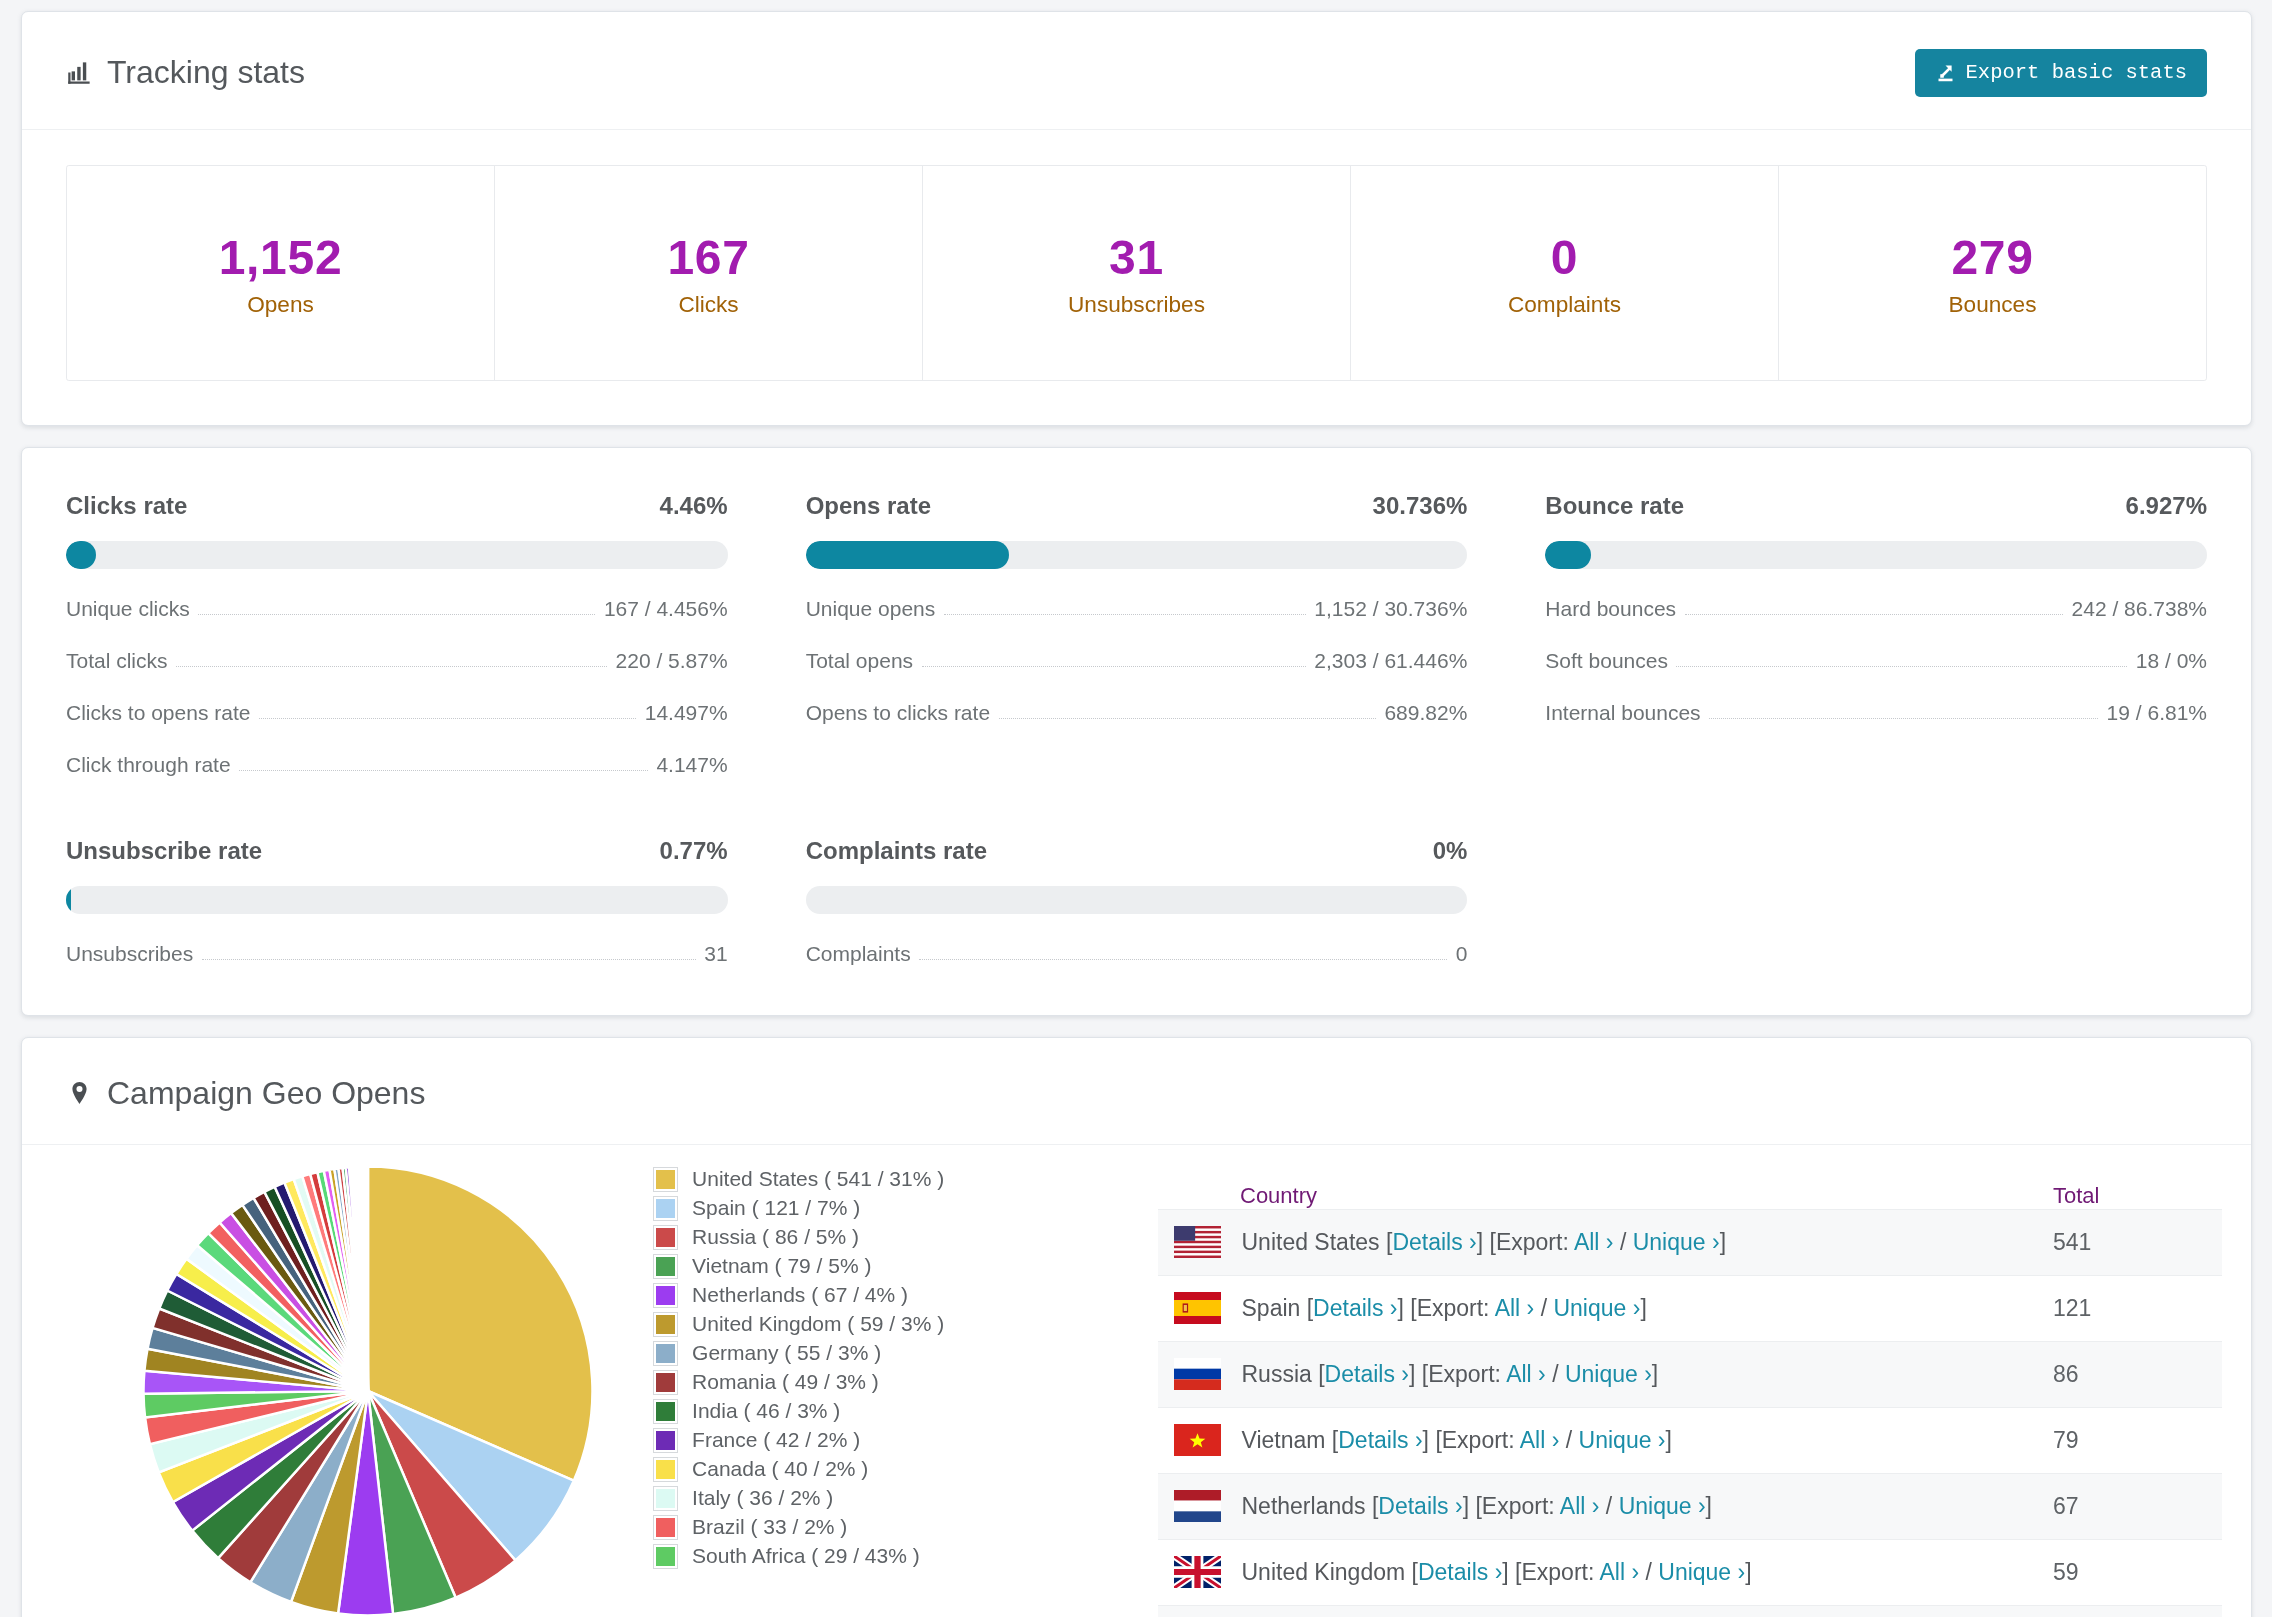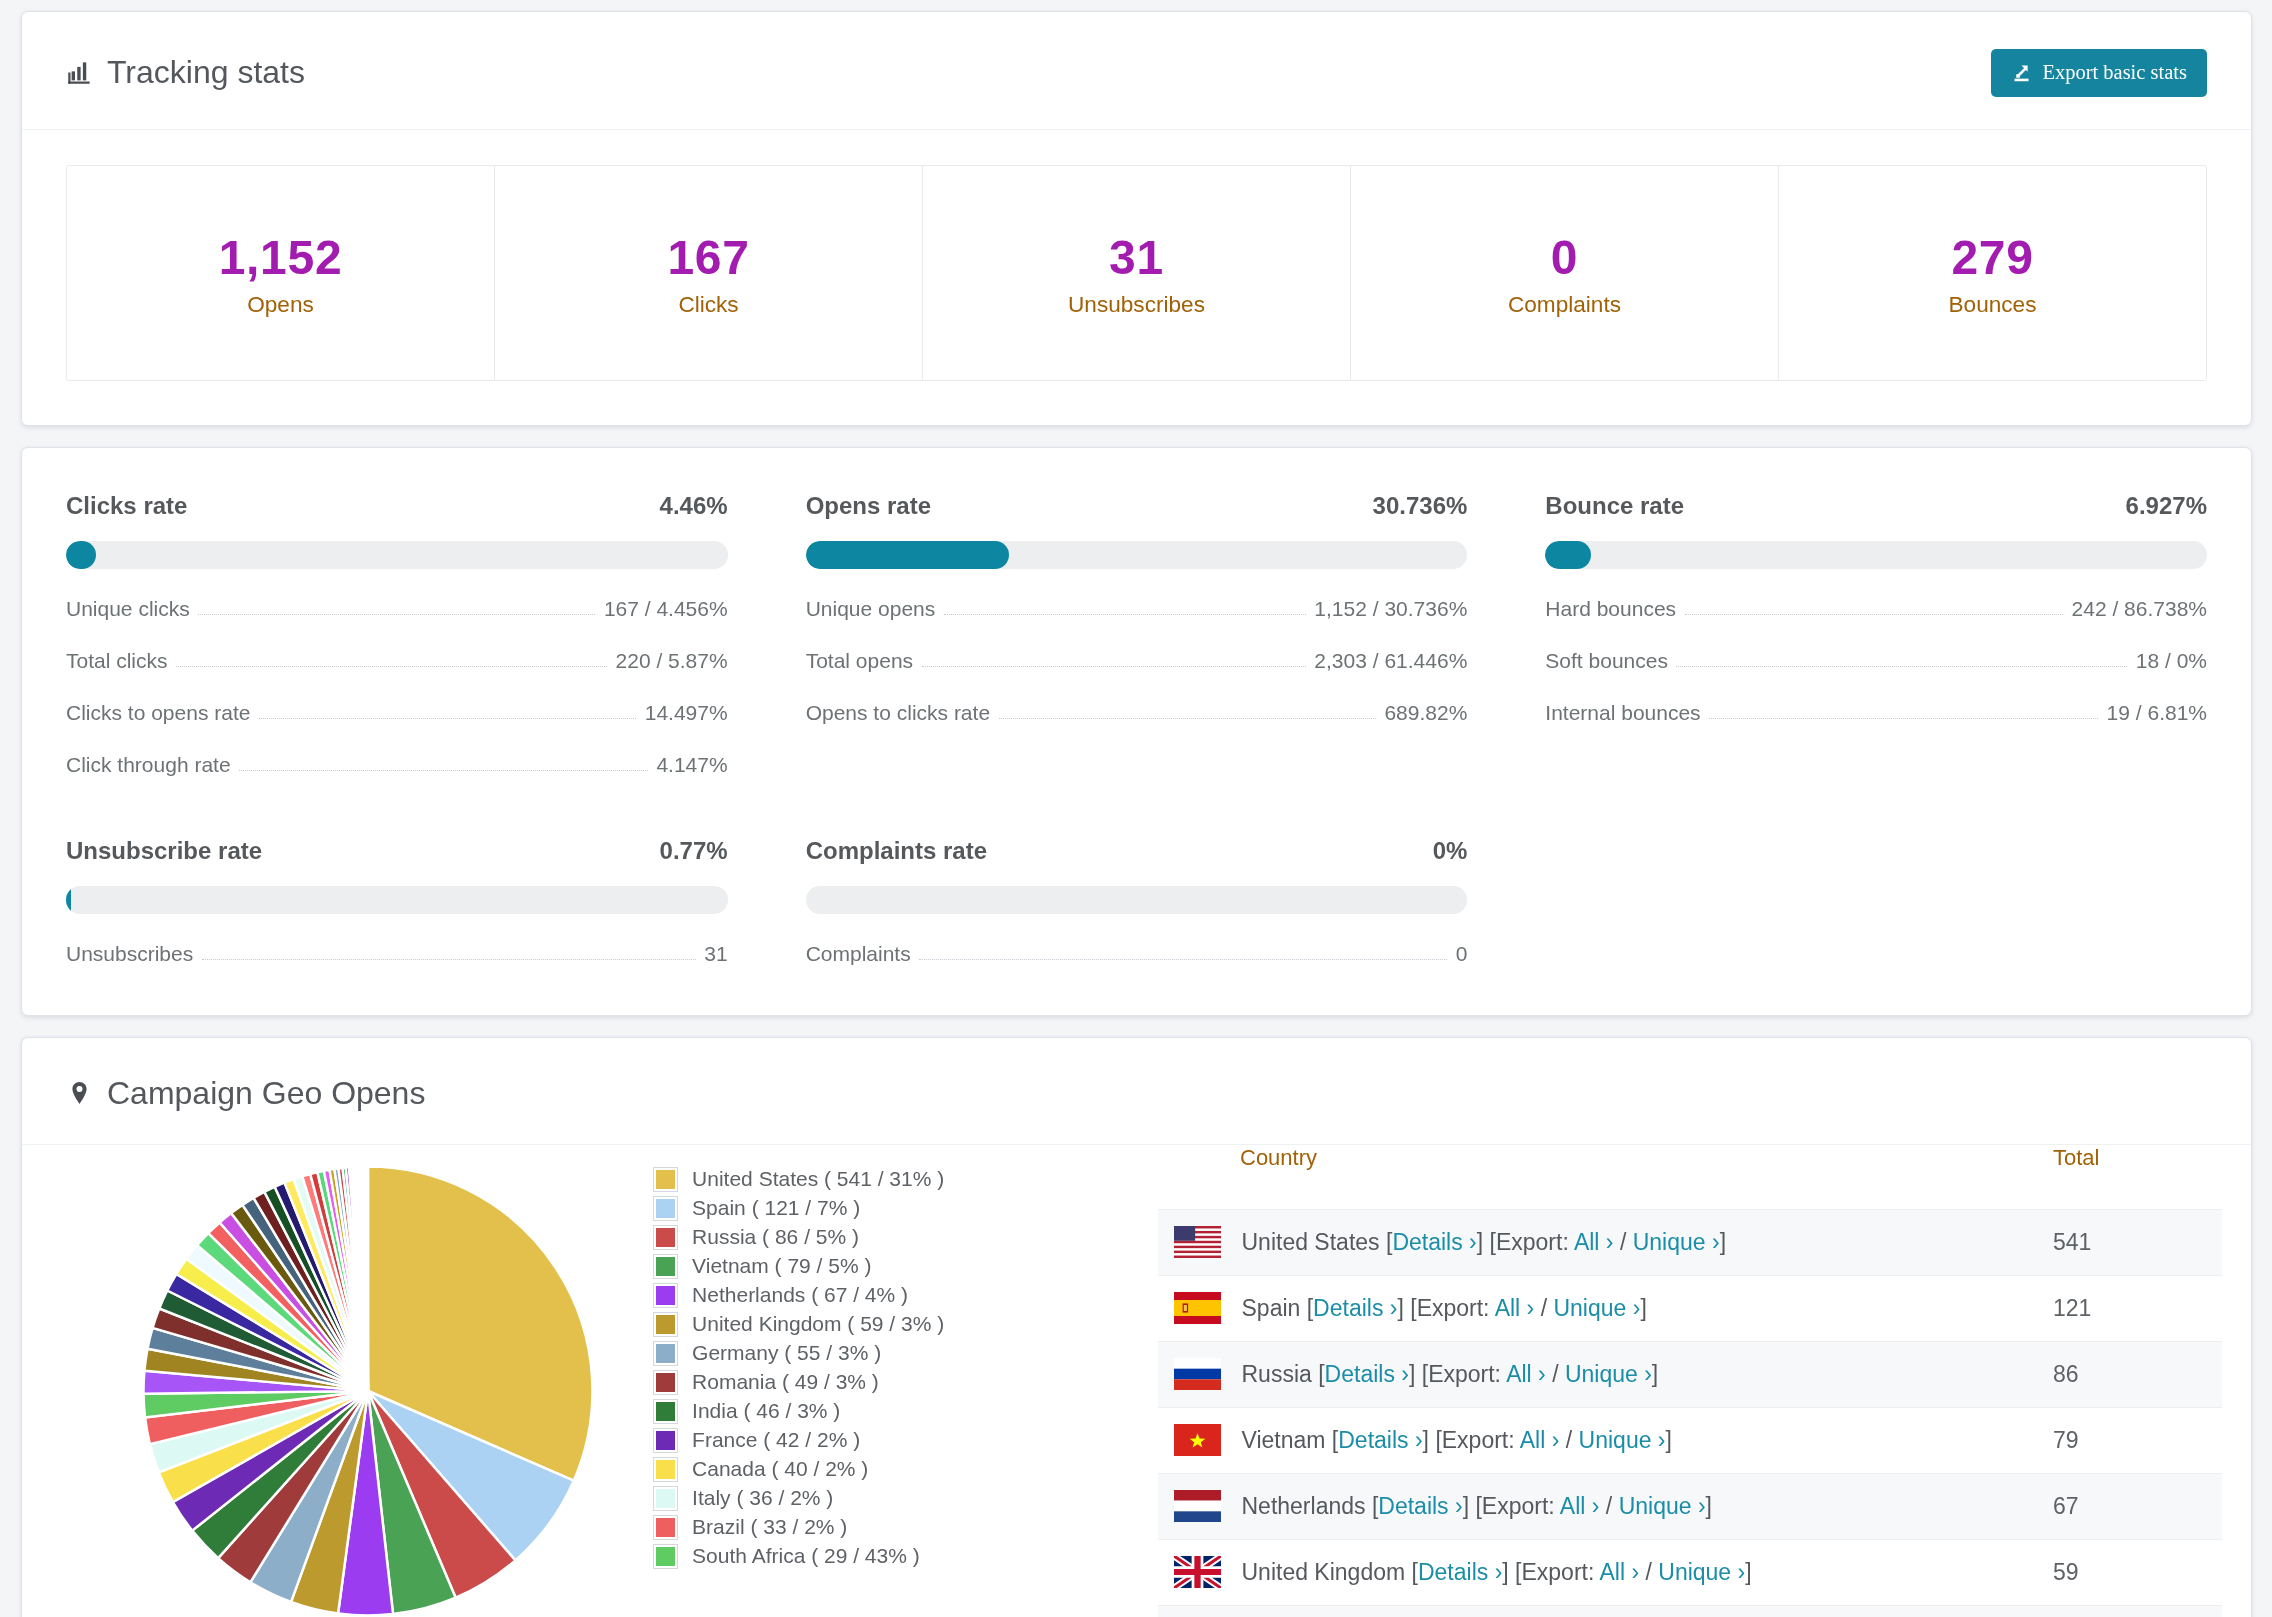--- a/index.html
+++ b/index.html
@@ -9,21 +9,21 @@
     margin:0 21px; box-shadow:0 1.4px 4.2px rgba(110,120,135,.18); }
   #card-tracking { margin-top:10.6px; }
   .card-header { display:flex; align-items:center; padding:37px 44px 32px 44px;
     border-bottom:0.7px solid #eef0f2; }
   .card-title { font-size:32px; color:#54585c; display:flex; align-items:center; gap:14px; }
   .hdr-icon { width:27px; height:27px; flex:0 0 auto; }
   .spacer { flex:1; }
   .btn-export { display:flex; align-items:center; gap:10px; background:#15849f;
     color:#fff; font-size:20.5px; padding:12.7px 20px; border:0.7px solid #117а93;
     border:0.7px solid #11embed7a93; border:none; border-radius:5px; cursor:pointer;
-    font-family:Liberation Serif, serif; }
+    font-family:Liberation Mono, monospace; }
   .card-body { padding:35px 44px 44px 44px; }
   
   .summary { display:flex; border:0.7px solid #e8eaed; border-radius:2.8px; }
   .sum-cell { flex:1; text-align:center; padding:64px 7px 62px 7px; border-right:0.7px solid #e8eaed; }
   .sum-cell:last-child { border-right:none; }
   .sum-value { font-size:48px; font-weight:bold; color:#a21caf; letter-spacing:0.7px; }
   .sum-label { font-size:22.6px; color:#a16207; margin-top:7px; }
   
   #card-rates { margin-top:21px; }
   #rate-grid { display:grid; grid-template-columns:1fr 1fr 1fr; column-gap:78px; row-gap:60px;
@@ -39,21 +39,21 @@
   
   #card-geo { margin-top:21px; }
   #geo-body { position:relative; height:503px; overflow:hidden; }
   #pie-box { position:absolute; left:106px; top:5.6px; width:480px; height:480px; }
   #legend { position:absolute; left:632px; top:20px; }
   .legend-item { display:flex; align-items:center; gap:15.5px; height:29px; }
   .legend-swatch { width:22.6px; height:22.6px; border:2.1px solid #fff; outline:0.7px solid #d6d9dc; flex:0 0 auto; }
   .legend-label { font-size:21px; color:#5e6266; white-space:nowrap; }
   
   #geo-table { position:absolute; left:1136px; top:0; width:1064px; }
-  .t-head { display:flex; align-items:flex-start; height:64px; font-size:22px; color:#a16207; }
+  .t-head { display:flex; align-items:flex-end; height:64px; font-size:22px; color:#701a75; }
   .t-head .c-country { padding-left:82px; flex:1; }
   .t-head .c-total { width:169px; }
   .t-row { display:flex; align-items:center; height:66px; font-size:23px; border-top:0.7px solid #eceef0; }
   .t-row.stripe { background:#f7f8f9; }
   .cell-flag { width:47px; height:32px; margin-left:15.5px; flex:0 0 auto; }
   .cell-flag svg { width:47px; height:32px; display:block; }
   .cell-country { flex:1; padding-left:21px; color:#55585c; white-space:nowrap; }
   .cell-total { width:169px; color:#5e6266; }
   .lnk { color:#1b8da8; text-decoration:none; cursor:pointer; }
   .dark { color:#55585c; }

